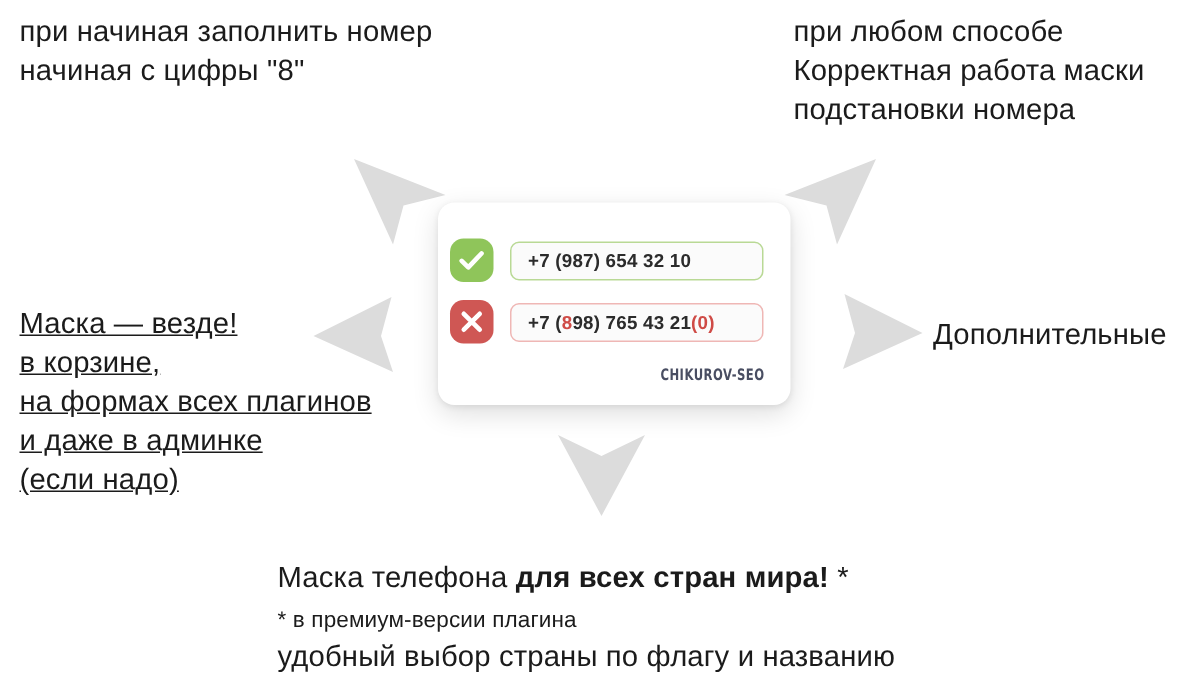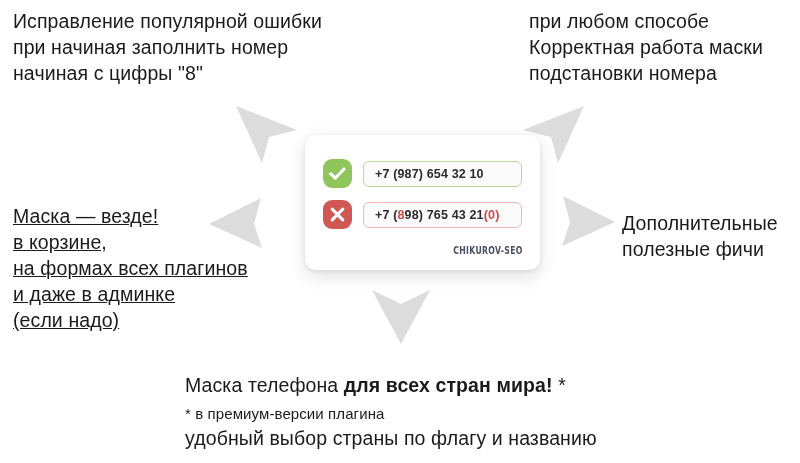--- a/index.html
+++ b/index.html
@@ -54,29 +54,29 @@
     position: absolute;
     width: 0;
     height: 0;
   }
   .arrow svg { display: block; overflow: visible; }
   .arrow-fill { fill: #dcdcdc; }
 
   
   #phone-card {
     position: absolute;
-    left: 305px;
+    left: 292px;
     top: 135px;
     width: 235px;
     height: 135px;
     background: #ffffff;
     border-radius: 11px;
     box-shadow: 0 6px 18px rgba(0,0,0,0.13), 0 1px 4px rgba(0,0,0,0.08);
     box-sizing: border-box;
-    padding: 24px 18px 10px 18px;
+    padding: 24px 18px 10px 8px;
   }
 
   .field-row {
     display: flex;
     align-items: center;
     gap: 11px;
     margin-bottom: 12px;
   }
 
   .status-icon {
@@ -124,42 +124,40 @@
     transform-origin: right bottom;
     opacity: 0.92;
   }
 </style>
 </head>
 <body>
 
 <div class="stage">
 
   <div class="tblock" id="txt-top-left">
-    <span class="ln">Исправление популярной ошибки</span>
     <span class="ln">при начиная заполнить номер</span>
     <span class="ln">начиная с цифры "8"</span>
   </div>
 
   <div class="tblock" id="txt-top-right">
     <span class="ln">при любом способе</span>
     <span class="ln">Корректная работа маски</span>
     <span class="ln">подстановки номера</span>
   </div>
 
   <div class="tblock" id="txt-mid-left">
     <span class="ln">Маска — везде!</span>
     <span class="ln">в корзине,</span>
     <span class="ln">на формах всех плагинов</span>
     <span class="ln">и даже в админке</span>
     <span class="ln">(если надо)</span>
   </div>
 
   <div class="tblock" id="txt-mid-right">
     <span class="ln">Дополнительные</span>
-    <span class="ln">полезные фичи</span>
   </div>
 
   <div class="tblock" id="txt-bottom">
     <span class="ln"><span>Маска телефона </span><span class="bold">для всех стран мира!</span><span> *</span></span>
     <span class="ln small">* в премиум-версии плагина</span>
     <span class="ln">удобный выбор страны по флагу и названию</span>
   </div>
 
   <div class="arrow" style="left:234px; top:100px;">
     <span>

